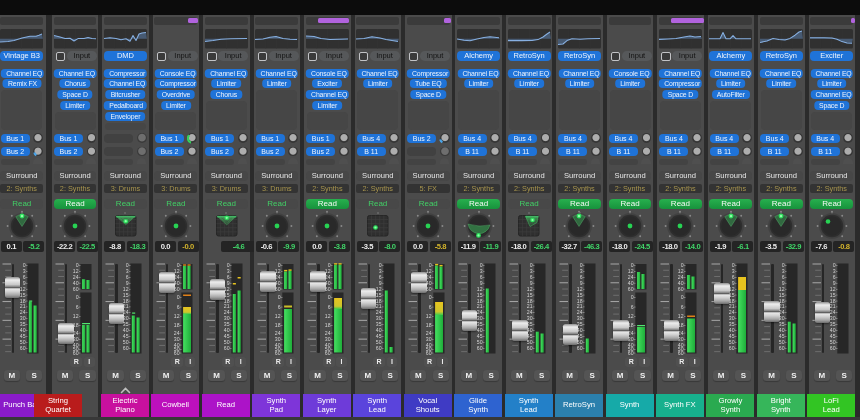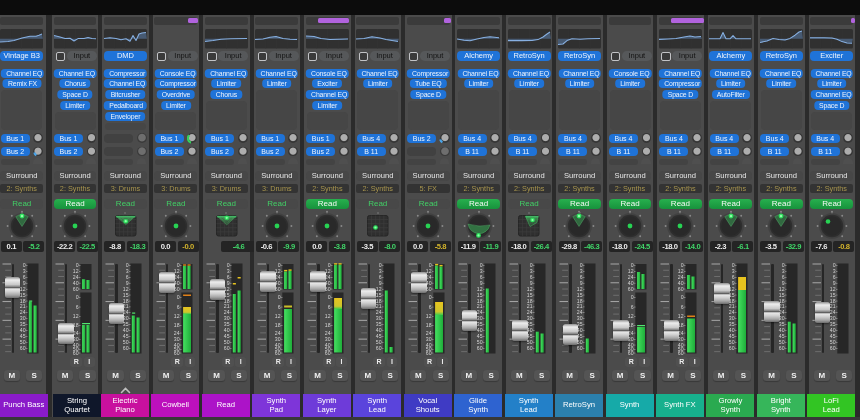--- a/index.html
+++ b/index.html
@@ -239,21 +239,21 @@
       <rect x="17.5" y="18.0" width="3.1" height="9.0" fill="url(#mg)"></rect>
       <rect x="13.100000000000001" y="63.0" width="3.1" height="27.5" fill="url(#mg)"></rect>
       <rect x="17.5" y="63.0" width="3.1" height="27.5" fill="url(#mg)"></rect>
       <rect x="13.100000000000001" y="61.0" width="7.9" height="1.2" fill="#52e870"></rect>
     </svg>
     <div class="ri" style="left:18.6px;width:12px">R</div>
     <div class="ri" style="left:32.2px;width:10.6px">I</div>
     <div class="ms" style="left:5.3px">M</div>
     <div class="ms" style="left:27.7px">S</div>
   </div>
-<div class="nm" style="left:53px;width:48.0px;background:#0f172a">
+<div class="nm" style="left:34px;width:48.0px;background:#b91c1c">
     <div style="width:100%">String<br>Quartet</div>
   </div>
 <div class="strip" style="left:102.2px;width:46.5px">
     <div class="ab" style="left:1.8px;top:1.6px;width:42.9px;height:8.6px;background:#3b3b3b;border-radius:2px"></div>
     <svg class="ab" style="left:1.8px;top:13.5px" width="43" height="20" viewBox="0 0 43 20">
       <rect x="0" y="0" width="43" height="19.5" rx="1.5" fill="#303030"></rect>
       <path d="M10.7 0V19.5 M21.5 0V19.5 M32.2 0V19.5 M0 9.7H43" stroke="#343434" stroke-width="0.6" fill="none"></path>
       <path d="M0.0,9.5 L6.0,8.8 L12.0,9.6 L17.0,10.8 L22.0,9.7 L26.0,12.3 L29.0,6.5 L32.0,11.5 L35.0,5.0 L38.0,4.0 L42.0,3.6 L42.9,9.7 L0,9.7 Z" fill="rgba(104,150,208,0.42)"></path>
       <path d="M0.0,9.5 L6.0,8.8 L12.0,9.6 L17.0,10.8 L22.0,9.7 L26.0,12.3 L29.0,6.5 L32.0,11.5 L35.0,5.0 L38.0,4.0 L42.0,3.6" stroke="#87b0e2" stroke-width="1.05" fill="none" stroke-linejoin="round"></path>
     </svg>
@@ -1275,21 +1275,21 @@
       <circle cx="27.2" cy="6.8" r="0.95" fill="#8a8a8a"></circle>
       <circle cx="31.4" cy="17.0" r="0.95" fill="#8a8a8a"></circle>
       <circle cx="27.2" cy="27.2" r="0.95" fill="#8a8a8a"></circle>
       <circle cx="17" cy="17" r="13.0" fill="rgba(58,58,58,0.55)"></circle>
       <circle cx="17" cy="17" r="11.2" fill="#2e2e2e"></circle>
       <circle cx="17" cy="17" r="9.7" fill="#292929"></circle>
       <path d="M17 17.5 L10.7 7.699999999999999 A11.2 11.2 0 0 1 23.3 7.699999999999999 Z" fill="rgba(58,170,88,0.5)" stroke="rgba(100,215,128,0.55)" stroke-width="0.6"></path>
       <circle cx="17" cy="7.000000000000001" r="2.4" fill="#2de05c"></circle>
       <circle cx="17" cy="7.000000000000001" r="1.2" fill="#8effa8"></circle>
     </svg>
-    <div class="num" style="left:2.3px;width:21px;color:#ededed">-29.8</div>
+    <div class="num" style="left:2.3px;width:21px;color:#ededed">-32.7</div>
     <div class="num" style="left:24.9px;width:21px;color:#40d468">-46.3</div>
     <svg class="ab" style="left:3px;top:247px" width="10" height="92" viewBox="0 0 10 92">
       <rect x="0.5" y="1.50" width="8.5" height="1" fill="#a8a8a8"></rect>
       <rect x="3.2" y="7.76" width="5.8" height="1" fill="#6e6e6e"></rect>
       <rect x="3.2" y="14.02" width="5.8" height="1" fill="#6e6e6e"></rect>
       <rect x="0.5" y="20.28" width="8.5" height="1" fill="#a8a8a8"></rect>
       <rect x="3.2" y="26.54" width="5.8" height="1" fill="#6e6e6e"></rect>
       <rect x="3.2" y="32.80" width="5.8" height="1" fill="#6e6e6e"></rect>
       <rect x="0.5" y="39.06" width="8.5" height="1" fill="#a8a8a8"></rect>
       <rect x="3.2" y="45.32" width="5.8" height="1" fill="#6e6e6e"></rect>
@@ -1592,21 +1592,21 @@
       <circle cx="27.2" cy="6.8" r="0.95" fill="#8a8a8a"></circle>
       <circle cx="31.4" cy="17.0" r="0.95" fill="#8a8a8a"></circle>
       <circle cx="27.2" cy="27.2" r="0.95" fill="#8a8a8a"></circle>
       <circle cx="17" cy="17" r="13.0" fill="rgba(58,58,58,0.55)"></circle>
       <circle cx="17" cy="17" r="11.2" fill="#2e2e2e"></circle>
       <circle cx="17" cy="17" r="9.7" fill="#292929"></circle>
       <path d="M17 17.5 L10.7 7.699999999999999 A11.2 11.2 0 0 1 23.3 7.699999999999999 Z" fill="rgba(58,170,88,0.5)" stroke="rgba(100,215,128,0.55)" stroke-width="0.6"></path>
       <circle cx="17" cy="7.000000000000001" r="2.4" fill="#2de05c"></circle>
       <circle cx="17" cy="7.000000000000001" r="1.2" fill="#8effa8"></circle>
     </svg>
-    <div class="num" style="left:2.3px;width:21px;color:#ededed">-2.3</div>
+    <div class="num" style="left:2.3px;width:21px;color:#ededed">-1.9</div>
     <div class="num" style="left:24.9px;width:21px;color:#40d468">-6.1</div>
     <svg class="ab" style="left:3px;top:247px" width="10" height="92" viewBox="0 0 10 92">
       <rect x="0.5" y="1.50" width="8.5" height="1" fill="#a8a8a8"></rect>
       <rect x="3.2" y="7.76" width="5.8" height="1" fill="#6e6e6e"></rect>
       <rect x="3.2" y="14.02" width="5.8" height="1" fill="#6e6e6e"></rect>
       <rect x="0.5" y="20.28" width="8.5" height="1" fill="#a8a8a8"></rect>
       <rect x="3.2" y="26.54" width="5.8" height="1" fill="#6e6e6e"></rect>
       <rect x="3.2" y="32.80" width="5.8" height="1" fill="#6e6e6e"></rect>
       <rect x="0.5" y="39.06" width="8.5" height="1" fill="#a8a8a8"></rect>
       <rect x="3.2" y="45.32" width="5.8" height="1" fill="#6e6e6e"></rect>

